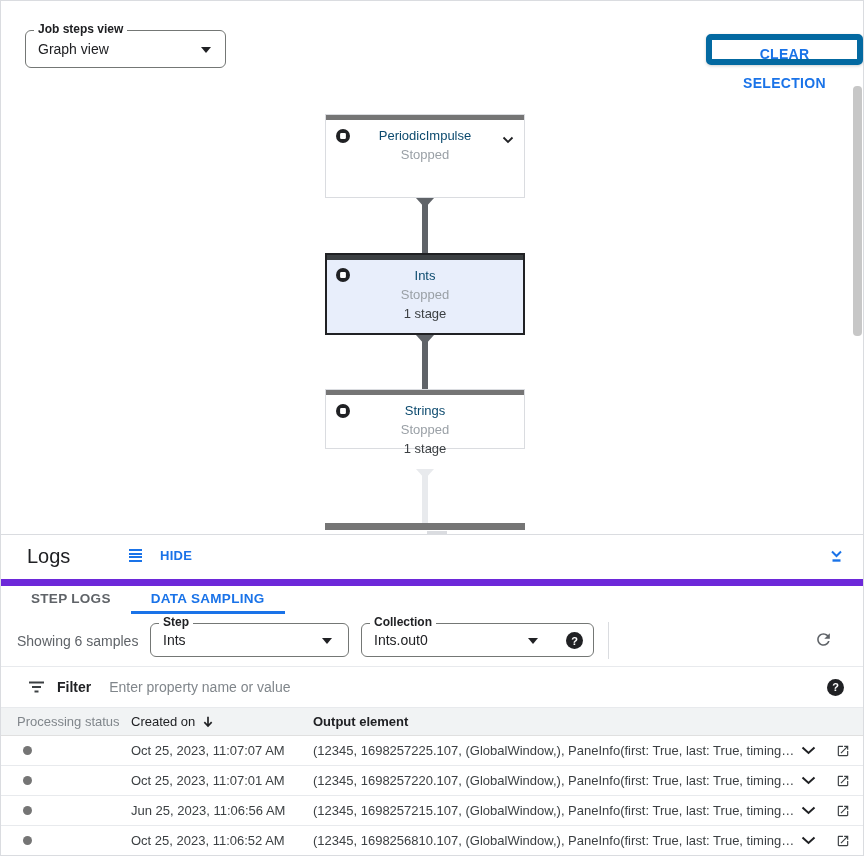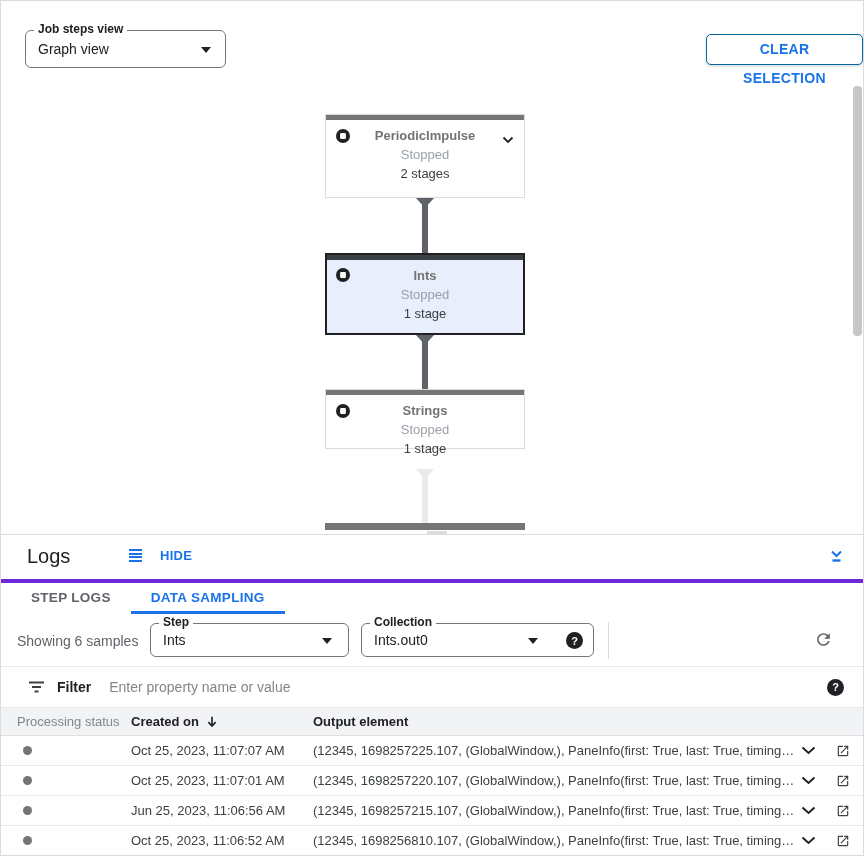--- a/index.html
+++ b/index.html
@@ -10,28 +10,28 @@
   .graph-section { position:absolute; top:0; left:0; width:862px; height:533px; background:#fff; overflow:hidden; }
 
   .mat-select { position:absolute; border:1px solid #747775; border-radius:6px; background:#fff; }
   .mat-select .m-label { position:absolute; top:-9px; left:8px; background:#fff; padding:0 4px; font-size:12px; font-weight:bold; color:#202124; white-space:nowrap; }
   .mat-select .m-value { font-size:14px; color:#202124; padding-left:12px; line-height:36px; white-space:nowrap; }
   .caret { position:absolute; width:0; height:0; border-left:5px solid transparent; border-right:5px solid transparent; border-top:6px solid #202124; }
 
   #jobStepsSelect { left:24px; top:29px; width:201px; height:38px; }
   #jobStepsSelect .caret { right:14px; top:16px; }
 
-  .btn-clear { position:absolute; left:705px; top:33px; height:31px; padding:0 13px; background:#fff; border:1px solid #0369a1; border-radius:5px; box-shadow:0 1px 3px rgba(60,64,67,.25); color:#1a73e8; font-size:14px; font-weight:bold; letter-spacing:.3px; line-height:29px; cursor:pointer; font-family:inherit; }
+  .btn-clear { position:absolute; left:705px; top:33px; height:31px; padding:0 13px; background:#fff; border:6px solid #0369a1; border-radius:5px; box-shadow:0 1px 3px rgba(60,64,67,.25); color:#1a73e8; font-size:14px; font-weight:bold; letter-spacing:.3px; line-height:29px; cursor:pointer; font-family:inherit; }
 
   .node { position:absolute; left:324px; width:200px; background:#fff; border:1px solid #dadce0; }
   .node .bar { height:5px; background:#757575; }
   .node.selected { border:2px solid #202124; background:#e8eefb; }
   .node.selected .bar { background:#3c4043; }
   .node-body { padding-top:7px; text-align:center; }
-  .node-title { font-size:13px; font-weight:bold; color:#737373; line-height:18px; }
+  .node-title { font-size:13px; font-weight:normal; color:#0c4a6e; line-height:18px; }
   .node-status { font-size:13px; color:#9aa0a6; line-height:19px; }
   .node-stages { font-size:13px; color:#3c4043; line-height:19px; }
   .node-icon { position:absolute; left:9px; top:13px; }
   .node.selected .node-icon { left:8px; top:12px; }
   .node-chevron { position:absolute; right:10px; top:15px; }
 
   #node0 { top:113px; height:84px; }
   #node1 { top:252px; height:82px; }
   #node2 { top:388px; height:60px; }
 
@@ -52,21 +52,21 @@
   
   .logs-panel { position:absolute; top:533px; left:0; width:862px; height:321px; background:#fff; border-top:1px solid #dadce0; }
 
   .logs-header { position:relative; height:44px; }
   .logs-title { position:absolute; left:26px; top:10px; font-size:20px; color:#202124; }
   .hide-btn { position:absolute; left:128px; top:13px; display:flex; align-items:center; gap:18px; color:#1a73e8; font-size:13px; font-weight:bold; letter-spacing:.3px; cursor:pointer; background:none; border:none; font-family:inherit; }
   .hide-bars { display:flex; flex-direction:column; gap:1.5px; }
   .hide-bars i { display:block; width:13px; height:2px; background:#1a73e8; }
   .collapse-btn { position:absolute; right:18px; top:12px; background:none; border:none; cursor:pointer; padding:0; }
 
-  .tab-bar { display:flex; padding-left:10px; border-top:4px solid #6d28d9; height:35px; }
+  .tab-bar { display:flex; padding-left:10px; border-top:7px solid #6d28d9; height:35px; }
   .tab { display:flex; align-items:center; padding:0 20px; font-size:13.5px; font-weight:bold; letter-spacing:.3px; color:#5f6368; border-bottom:3px solid transparent; cursor:pointer; background:none; border-top:none; border-left:none; border-right:none; font-family:inherit; }
   .tab.active { color:#1a73e8; border-bottom:3px solid #1a73e8; }
 
   .sample-toolbar { position:relative; height:53px; border-bottom:1px solid #e8eaed; }
   .showing-text { position:absolute; left:16px; top:19px; font-size:14px; color:#5f6368; }
   #stepSelect { left:149px; top:9px; width:199px; height:34px; }
   #stepSelect .m-value { line-height:32px; }
   #stepSelect .caret { right:16px; top:14px; }
   #collectionSelect { left:360px; top:9px; width:233px; height:34px; }
   #collectionSelect .m-value { line-height:32px; }
@@ -79,21 +79,21 @@
   .filter-row { position:relative; height:41px; display:flex; align-items:center; border-bottom:1px solid #e8eaed; }
   .filter-icon-wrap { margin-left:27px; display:flex; align-items:center; }
   .filter-label { margin-left:12px; font-size:14px; font-weight:bold; color:#202124; }
   .filter-input { margin-left:18px; flex:1; border:none; outline:none; font-size:14px; color:#3c4043; font-family:inherit; }
   .filter-input::placeholder { color:#80868b; }
   #filterHelp { margin-right:19px; cursor:pointer; }
 
   .grid-row { display:grid; grid-template-columns:130px 182px 1fr 30px 40px; align-items:center; }
   .table-head { height:28px; background:#f1f3f4; border-bottom:1px solid #e0e0e0; font-size:13px; }
   .th-status { padding-left:16px; color:#80868b; }
-  .th-created { color:#202124; font-weight:bold; display:flex; align-items:center; gap:6px; }
+  .th-created { color:#202124; font-weight:normal; display:flex; align-items:center; gap:6px; }
   .th-output { color:#202124; font-weight:bold; }
   .data-row { height:30px; border-bottom:1px solid #e8eaed; font-size:13px; color:#3c4043; background:#fff; }
   .status-dot { width:9px; height:9px; border-radius:50%; background:#757575; margin-left:22px; }
   .cell-output { overflow:hidden; white-space:nowrap; }
   .row-icon-btn { background:none; border:none; cursor:pointer; padding:0; display:flex; justify-content:center; width:100%; }
 </style>
 </head>
 <body>
 
 <div class="page">
@@ -112,21 +112,20 @@
       <div class="bar"></div>
       <span class="node-icon">
         <svg width="16" height="16" viewBox="0 0 16 16">
             <circle cx="8" cy="8" r="7" fill="#202124"></circle>
             <rect x="5.1" y="5.1" width="5.8" height="5.8" rx="1.2" fill="#fff"></rect>
           </svg>
       </span>
       <div class="node-body">
         <div class="node-title">PeriodicImpulse</div>
         <div class="node-status">Stopped</div>
-        <div class="node-stages">2 stages</div>
       </div>
       <span class="node-chevron">
         <svg width="12" height="8" viewBox="0 0 12 8">
             <polyline points="1.5,1.5 6,6 10.5,1.5" fill="none" stroke="#202124" stroke-width="1.8"></polyline>
           </svg>
       </span>
     </div>
 
     <div class="conn-line" id="connLine1"></div>
     <div class="conn-arrow" id="connArrow1"></div>

